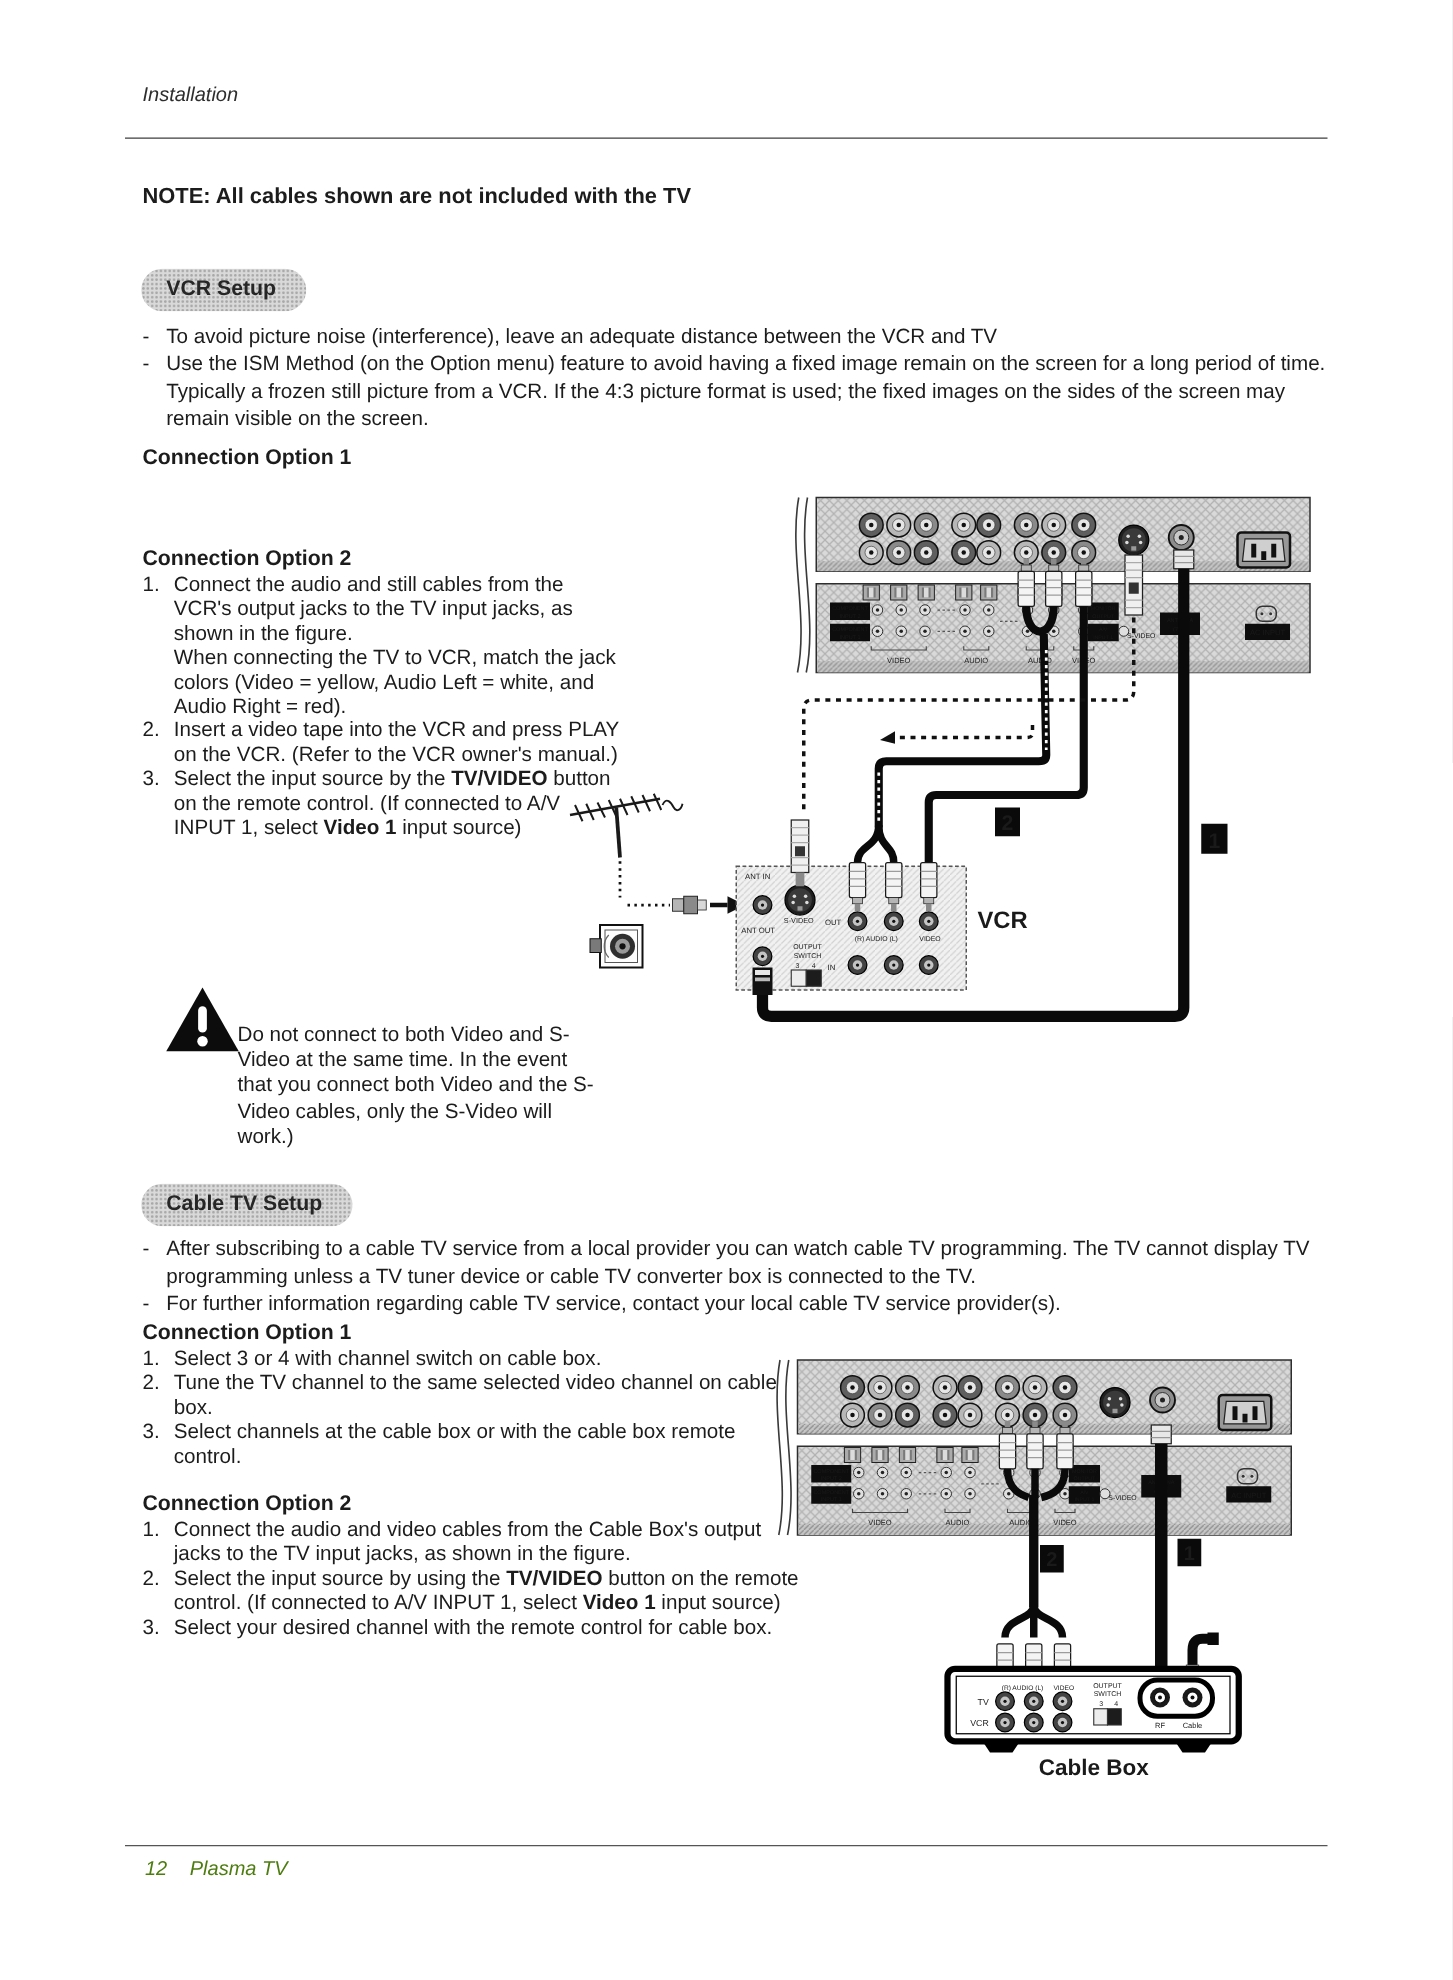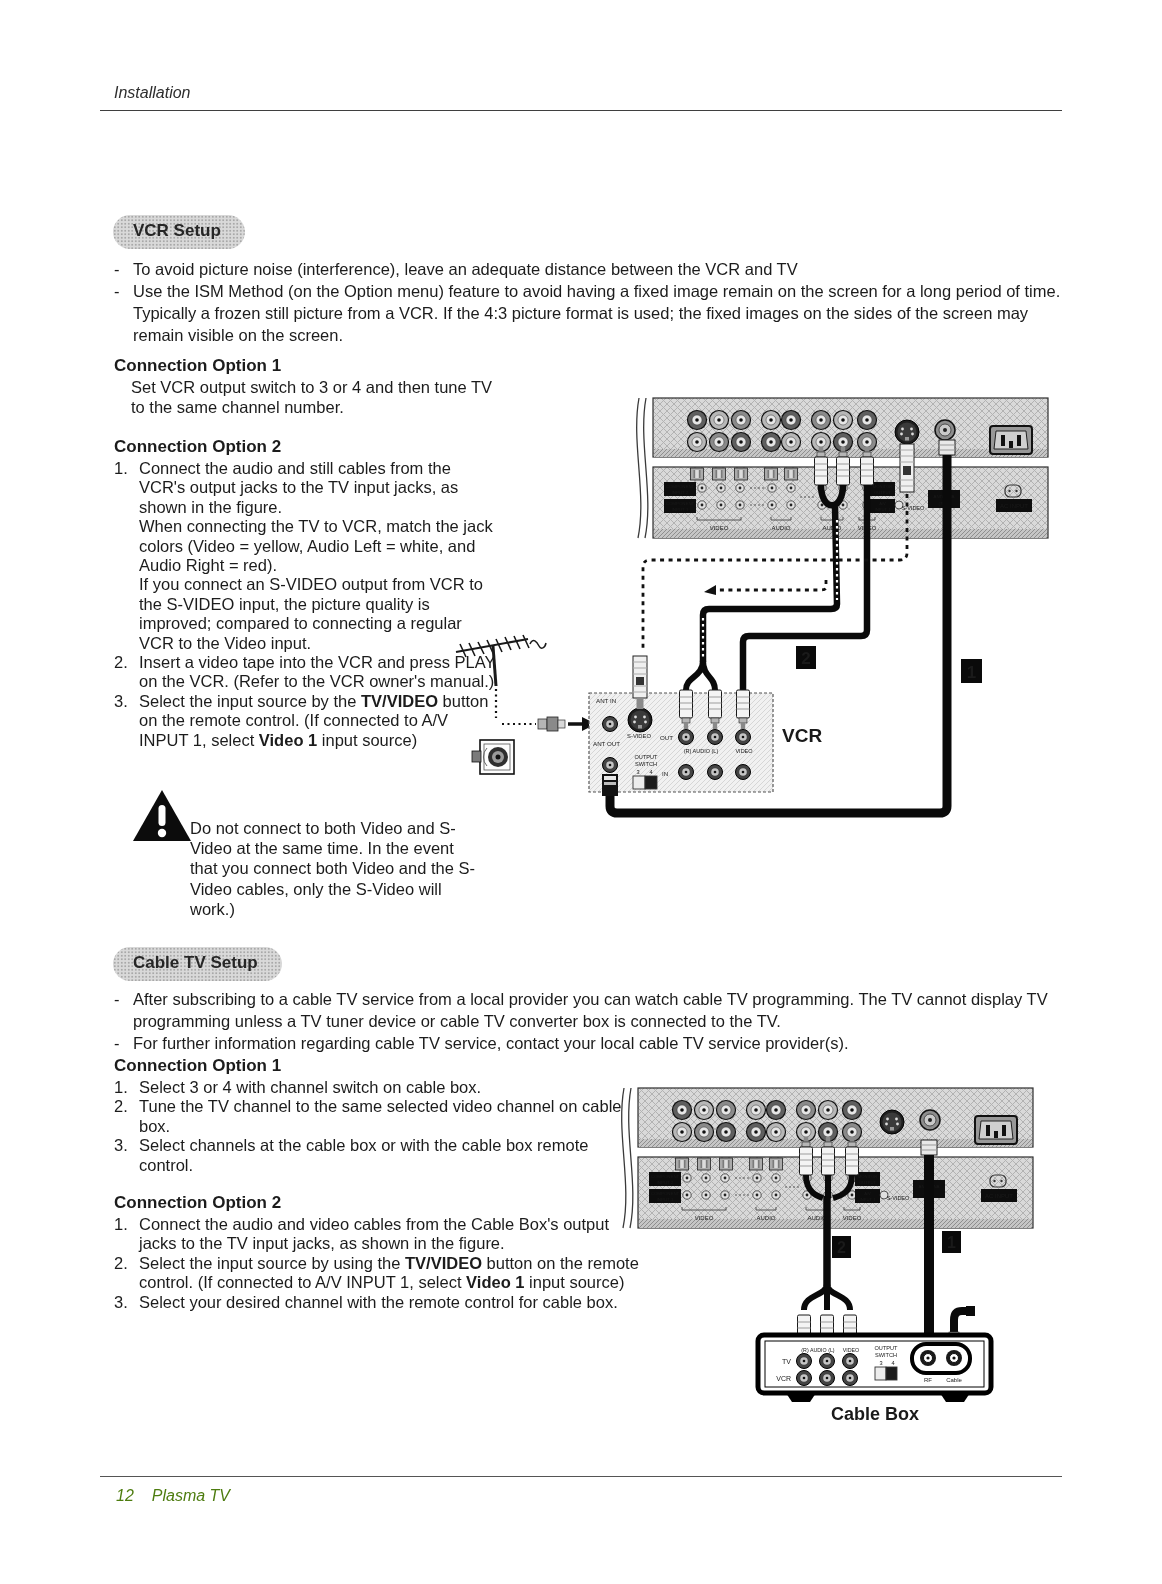--- a/index.html
+++ b/index.html
@@ -1,21 +1,21 @@
 <!DOCTYPE html>
 <html><head>
 <meta charset="utf-8">
 <style>
   html,body{margin:0;padding:0;background:#e8e8e8;}
   #page{position:relative;width:1162px;height:1584px;background:#ffffff;
         font-family:"Liberation Sans",sans-serif;color:#1c1c1c;overflow:hidden;}
   .abs{position:absolute;}
   .italic{font-style:italic;}
   .rule{border-top:1.4px solid #3f3f3f;height:0;}
-  #hdr-label{left:114px;top:84px;font-size:16px;color:#2e2e2e;}
+  #hdr-label{left:114px;top:68px;font-size:16px;color:#2e2e2e;}
   #hdr-rule{left:100px;top:110px;width:962px;}
   #note{left:114px;top:146px;font-size:17.5px;font-weight:bold;}
   .bubble{border-radius:17px;padding:6px 24px 8px 20px;font-size:17px;color:#262626;
           background:radial-gradient(#a8a8a8 0.9px, #d9d9d9 1.1px) 0 0/3.5px 3.5px #d4d4d4;font-weight:bold;}
   #vcr-bubble{left:113px;top:215px;}
   #cable-bubble{left:113px;top:947px;}
   .dash-list{font-size:16.5px;line-height:22px;}
   .dash-row{display:grid;grid-template-columns:19px 1fr;}
   #vcr-bullets{left:114px;top:258px;width:948px;}
   #cable-bullets{left:114px;top:988px;width:948px;}
@@ -213,45 +213,44 @@
         <text x="417" y="140" font-size="6" text-anchor="middle" fill="#333">VIDEO</text>
       </g>
     </g>
   </defs>
 </svg>
 
 <div id="page">
 
   <div class="abs italic" id="hdr-label">Installation</div>
   <div class="abs rule" id="hdr-rule"></div>
+  <div class="abs" id="note">NOTE: All cables shown are not included with the TV</div>
 
   <div class="abs bubble" id="vcr-bubble">VCR Setup</div>
 
   <div class="abs dash-list" id="vcr-bullets">
     <div class="dash-row">
       <span>-</span>
       <span>To avoid picture noise (interference), leave an adequate distance between the VCR and TV</span>
     </div>
     <div class="dash-row">
       <span>-</span>
       <span>Use the ISM Method (on the Option menu) feature to avoid having a fixed image remain on the screen for a long period of time. Typically a frozen still picture from a VCR. If the 4:3 picture format is used; the fixed images on the sides of the screen may remain visible on the screen.</span>
     </div>
   </div>
 
   <div class="abs h3" id="vcr-o1-t">Connection Option 1</div>
-  <div class="abs" id="vcr-o1-b">Set VCR output switch to 3 or 4 and then tune TV to the same channel number.</div>
 
   <div class="abs h3" id="vcr-o2-t">Connection Option 2</div>
   <div class="abs numlist" id="vcr-o2-list">
     <div class="numrow">
       <span>1.</span>
       <span>
         <span>Connect the audio and still cables from the VCR's output jacks to the TV input jacks, as shown in the figure.</span><br>
         <span>When connecting the TV to VCR, match the jack colors (Video = yellow, Audio Left = white, and Audio Right = red).</span><br>
-        <span>If you connect an S-VIDEO output from VCR to the S-VIDEO input, the picture quality is improved; compared to connecting a regular VCR to the Video input.</span>
       </span>
     </div>
     <div class="numrow">
       <span>2.</span>
       <span>Insert a video tape into the VCR and press PLAY on the VCR. (Refer to the VCR owner's manual.)</span>
     </div>
     <div class="numrow">
       <span>3.</span>
       <span><span>Select the input source by the </span><b>TV/VIDEO</b><span> button on the remote control. (If connected to A/V INPUT 1, select </span><b>Video 1</b><span> input source)</span></span>
     </div>

